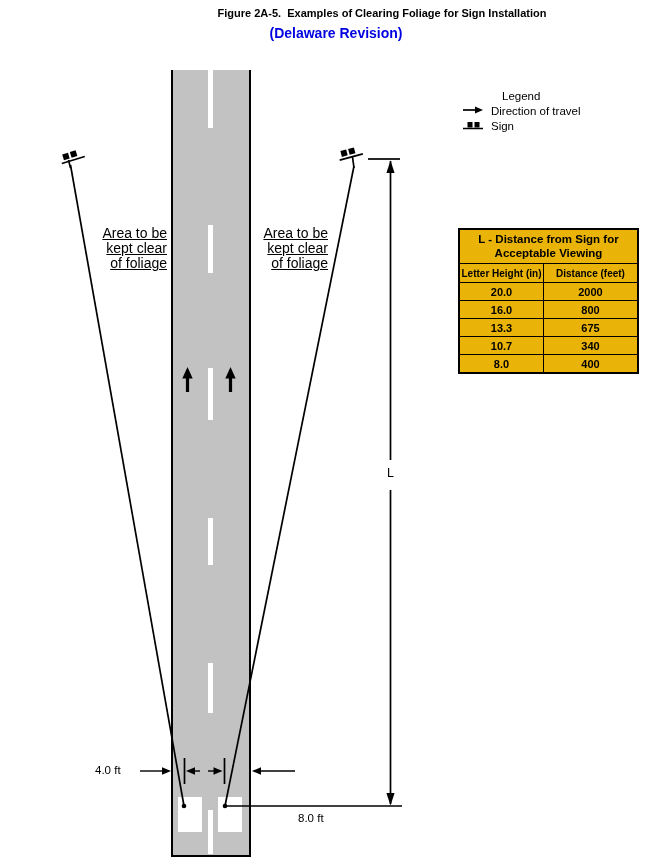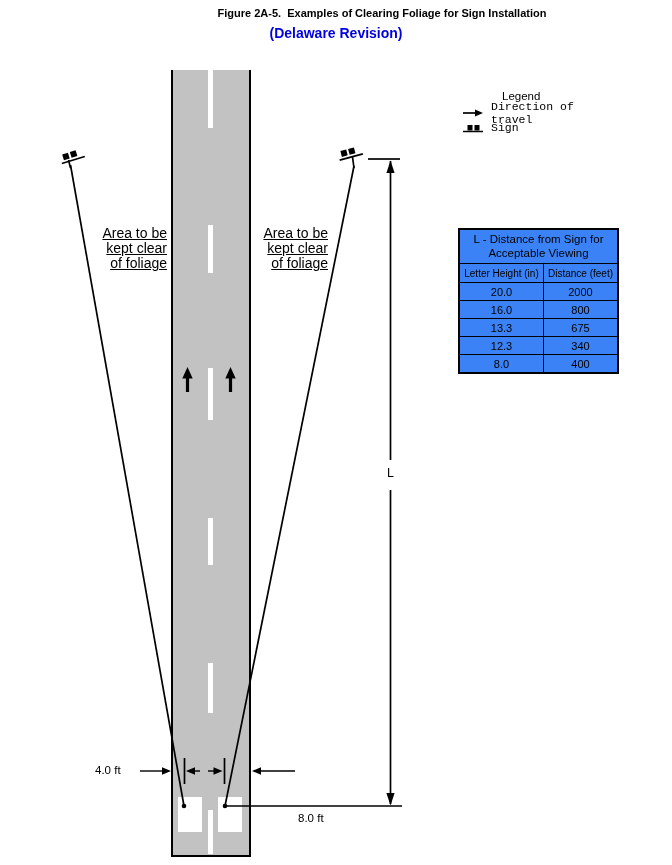--- a/index.html
+++ b/index.html
@@ -17,24 +17,24 @@
   .dash { position:absolute; left:208px; width:5px; background:#fff; }
   .vehicle { position:absolute; width:24px; height:35px; background:#fff; }
   .overlay { position:absolute; left:0; top:0; width:672px; height:865px; }
   .areatxt { position:absolute; width:78px; text-align:right; font-size:14px;
              line-height:15px; white-space:pre-line;text-decoration:underline; }
   .dimtxt { position:absolute; font-size:11.5px; }
   .Llbl { position:absolute; left:380px; top:466px; width:21px; text-align:center;
           font-size:12.5px; }
   .legend { position:absolute; left:463px; top:90px; width:150px; font-size:11.5px; }
   .legend .lg-title { margin-left:39px; height:15px; }
-  .legend .lg-row { display:flex; align-items:center; height:15px;font-family:Liberation Mono, monospace; }
+  .legend .lg-row { display:flex; align-items:flex-start; height:15px; }
   .legend .lg-icon { width:21px; margin-right:7px; display:flex; align-items:center; }
-  .vtbl { position:absolute; left:458px; top:228px; width:161px; background:#3b82f6;
-          border:2px solid #000; box-sizing:border-box; }
+  .vtbl { position:absolute; left:458px; top:228px; width:181px; background:#eab308;
+          border:2px solid #000; box-sizing:border-box;font-weight:bold; }
   .vtbl .hdr { text-align:center; font-size:11.5px; line-height:14px; padding:2px 0 3px 0;
                border-bottom:1px solid #000; }
   .vtbl .grid { display:grid; grid-template-columns:84px 1fr; }
   .vtbl .cell { display:flex; align-items:center; justify-content:center; }
   .vtbl .th { font-size:10px; height:18px; }
   .vtbl .td { font-size:11px; height:17px; border-top:1px solid #000; }
   .vtbl .lft { border-right:1px solid #000; }
 </style>
 </head>
 <body>
@@ -154,20 +154,20 @@
     <div class="grid">
       <div class="cell th lft">Letter Height (in)</div>
       <div class="cell th">Distance (feet)</div>
 
       <div class="cell td lft">20.0</div>
       <div class="cell td">2000</div>
       <div class="cell td lft">16.0</div>
       <div class="cell td">800</div>
       <div class="cell td lft">13.3</div>
       <div class="cell td">675</div>
-      <div class="cell td lft">12.3</div>
+      <div class="cell td lft">10.7</div>
       <div class="cell td">340</div>
       <div class="cell td lft">8.0</div>
       <div class="cell td">400</div>
     </div>
   </div>
 
 </div>
 
 </body></html>

